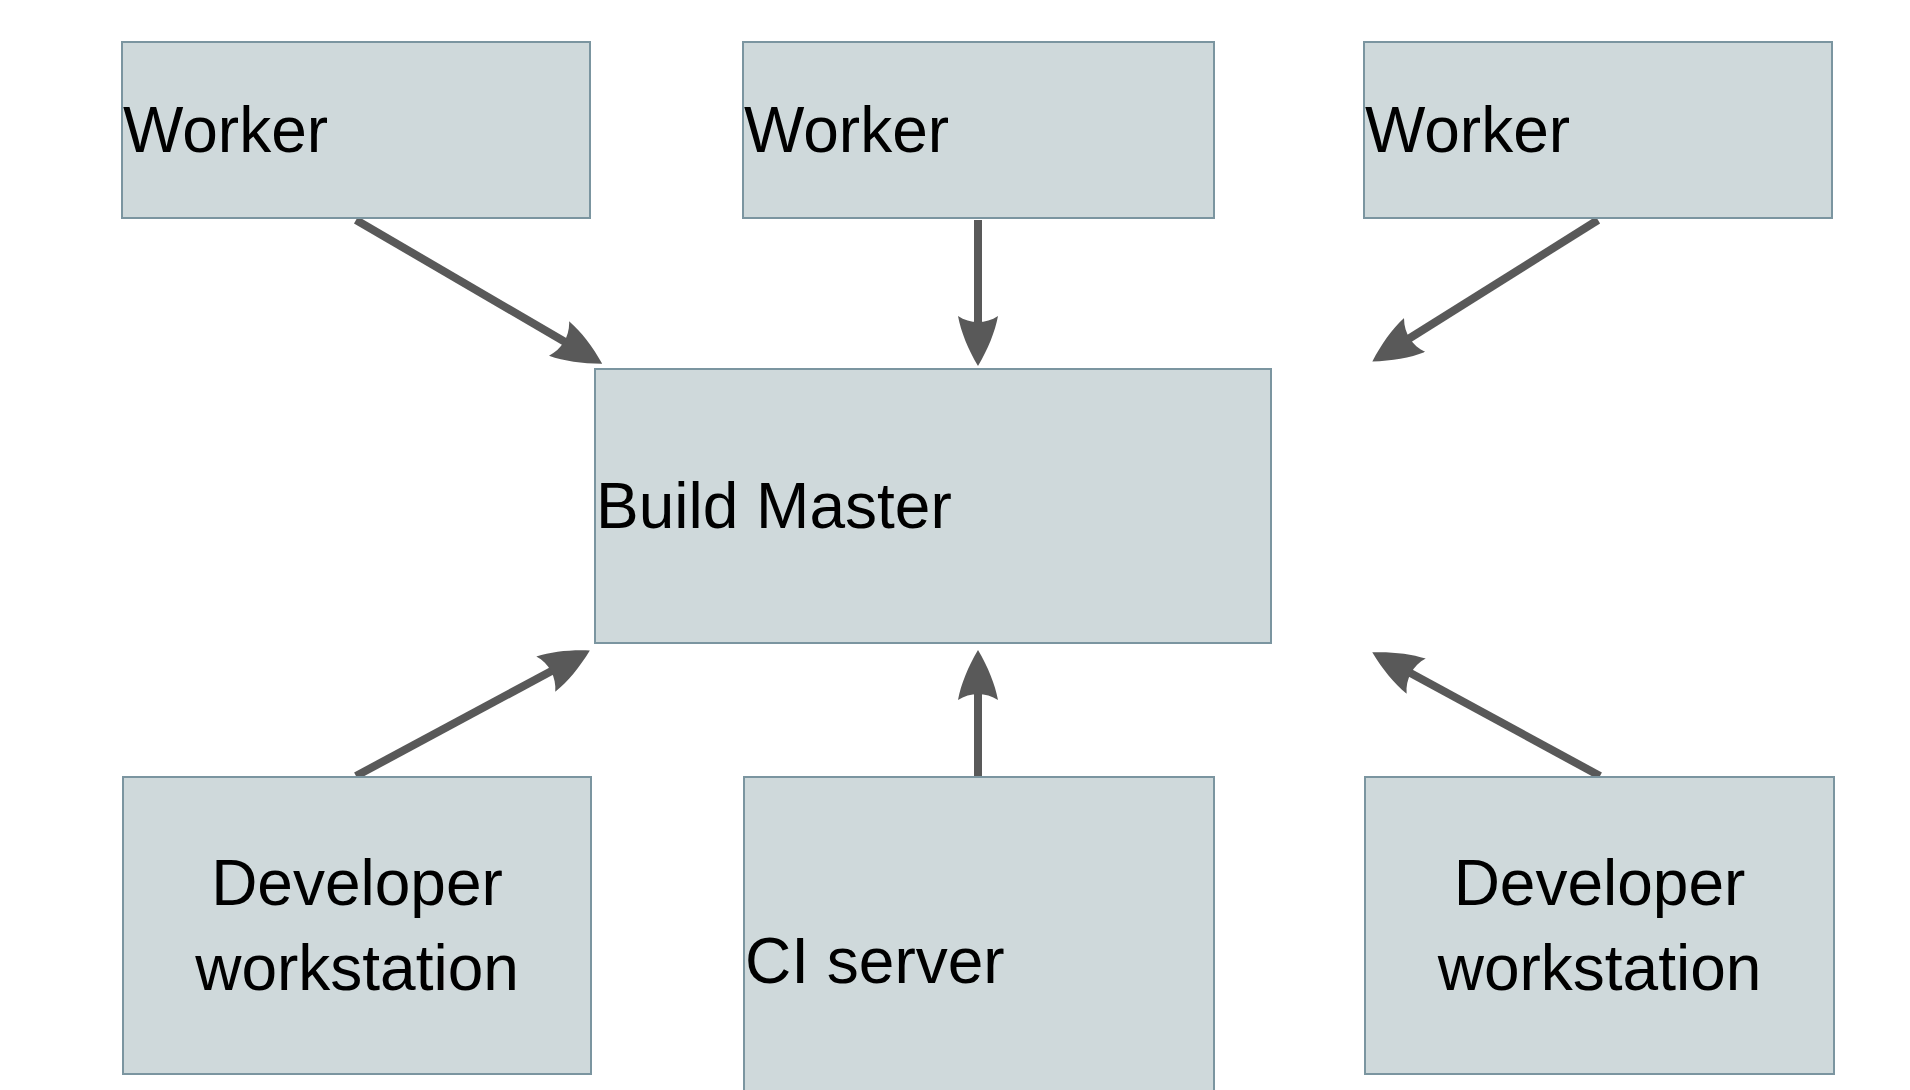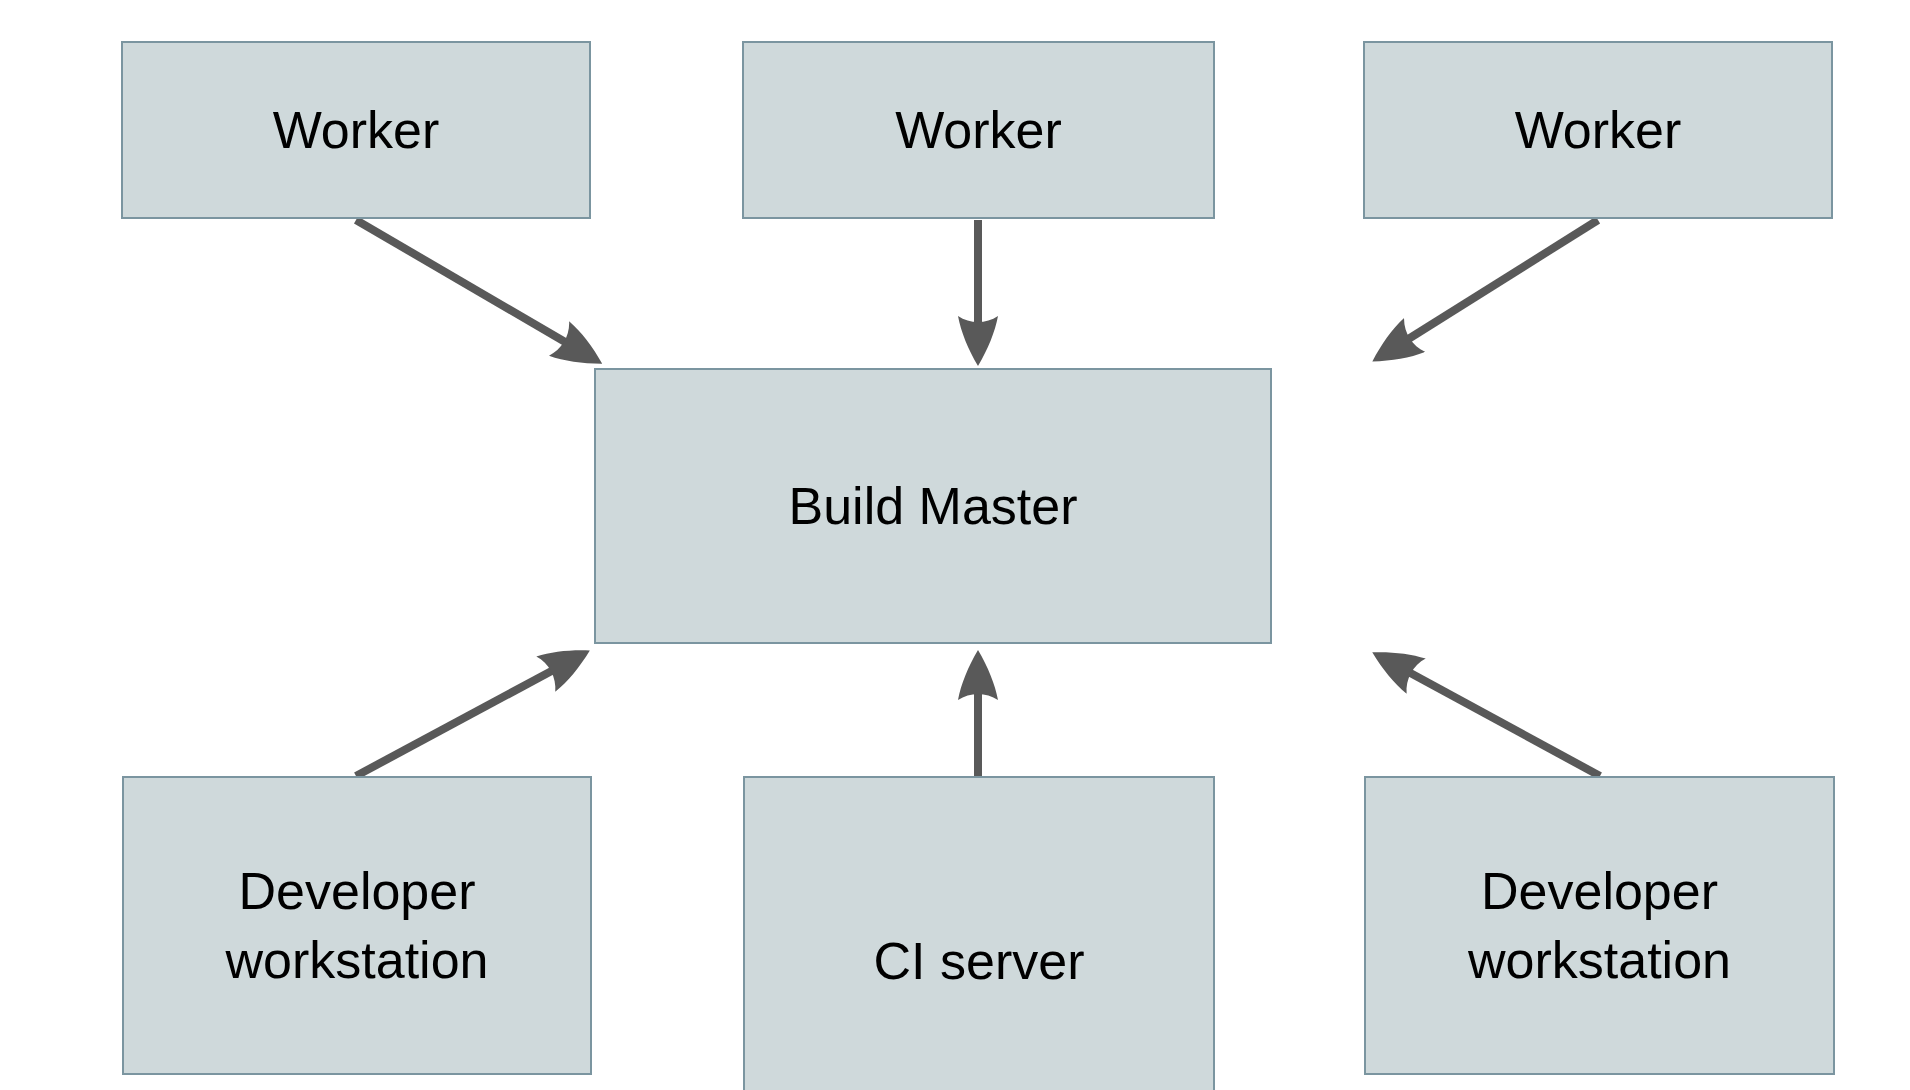--- a/index.html
+++ b/index.html
@@ -15,23 +15,23 @@
     width:1910px;height:1090px;
     background:var(--bg);
     overflow:hidden;
     font-family:"Liberation Sans", sans-serif;
   }
   .node{
     position:absolute;
     box-sizing:border-box;
     background:var(--node-fill);
     border:2px solid var(--node-border);
-    display:flex;align-items:center;justify-content:center;
+    display:flex;align-items:center;justify-content:flex-start;
     text-align:center;
-    font-size:52px;
+    font-size:64px;
     line-height:1.32;
     color:var(--text);
   }
   .node span{display:block;}
   #n-worker1{left:121px;top:41px;width:470px;height:178px;}
   #n-worker2{left:742px;top:41px;width:473px;height:178px;}
   #n-worker3{left:1363px;top:41px;width:470px;height:178px;}
   #n-build  {left:594px;top:368px;width:678px;height:276px;}
   #n-dev1   {left:122px;top:776px;width:470px;height:299px;}
   #n-ci     {left:743px;top:776px;width:472px;height:370px;}

